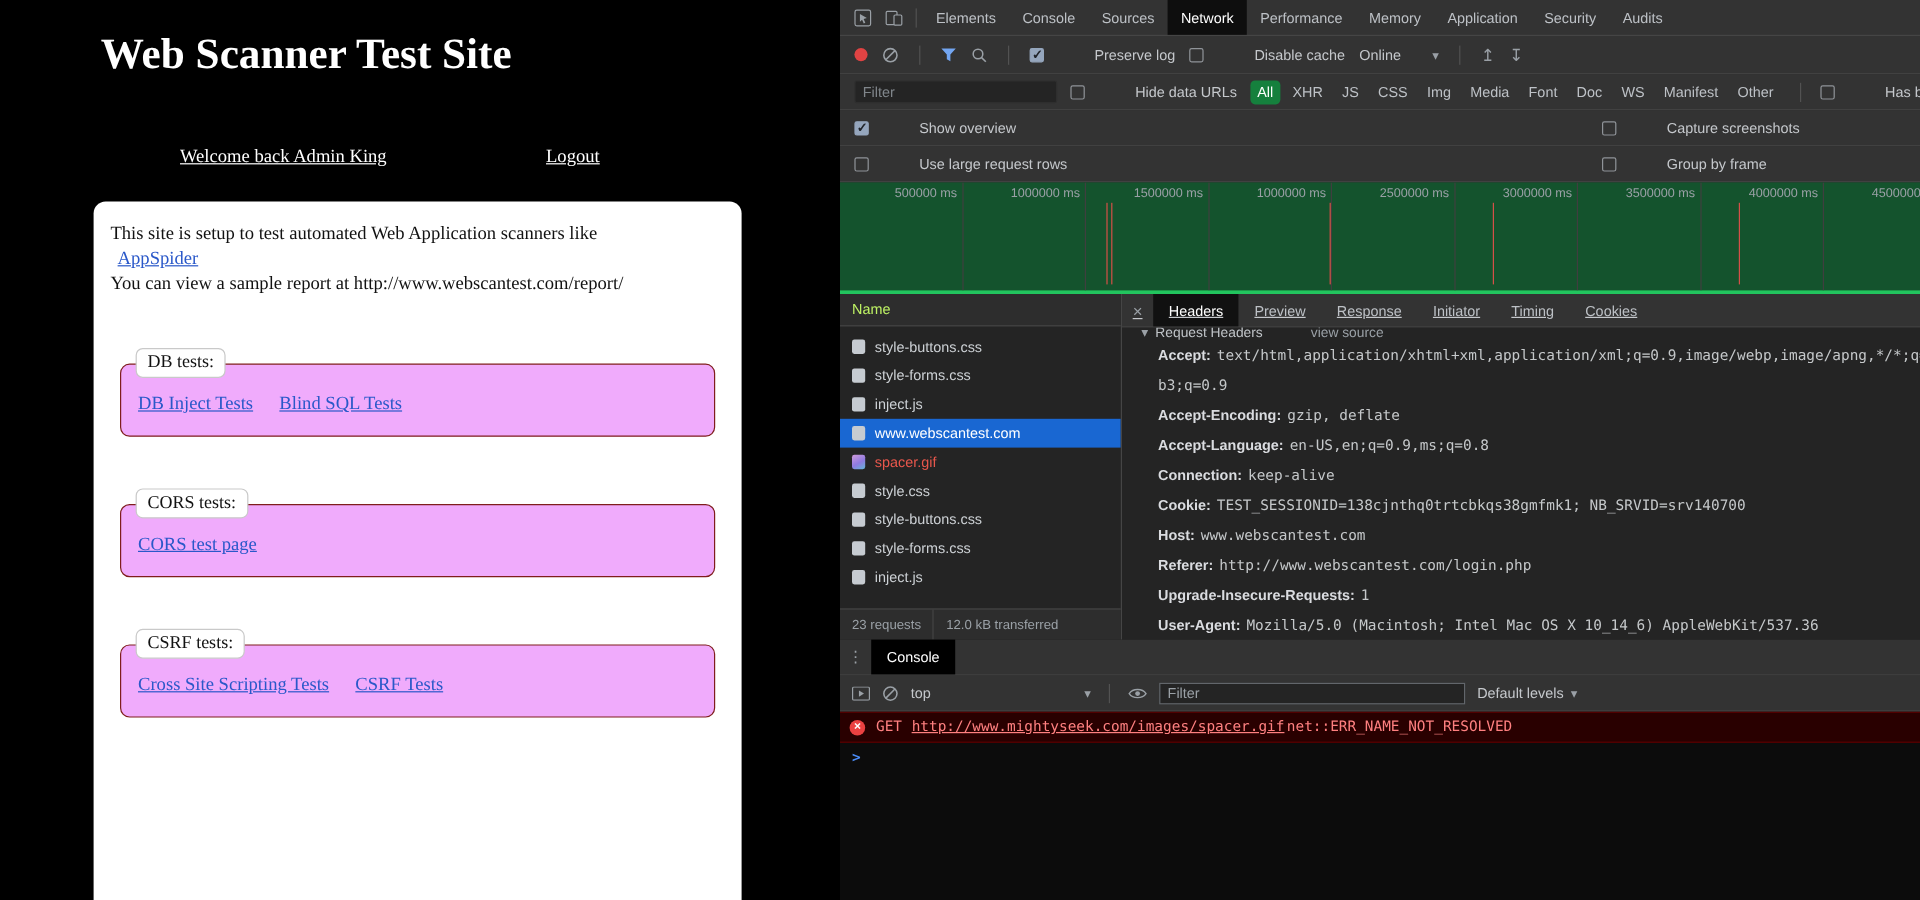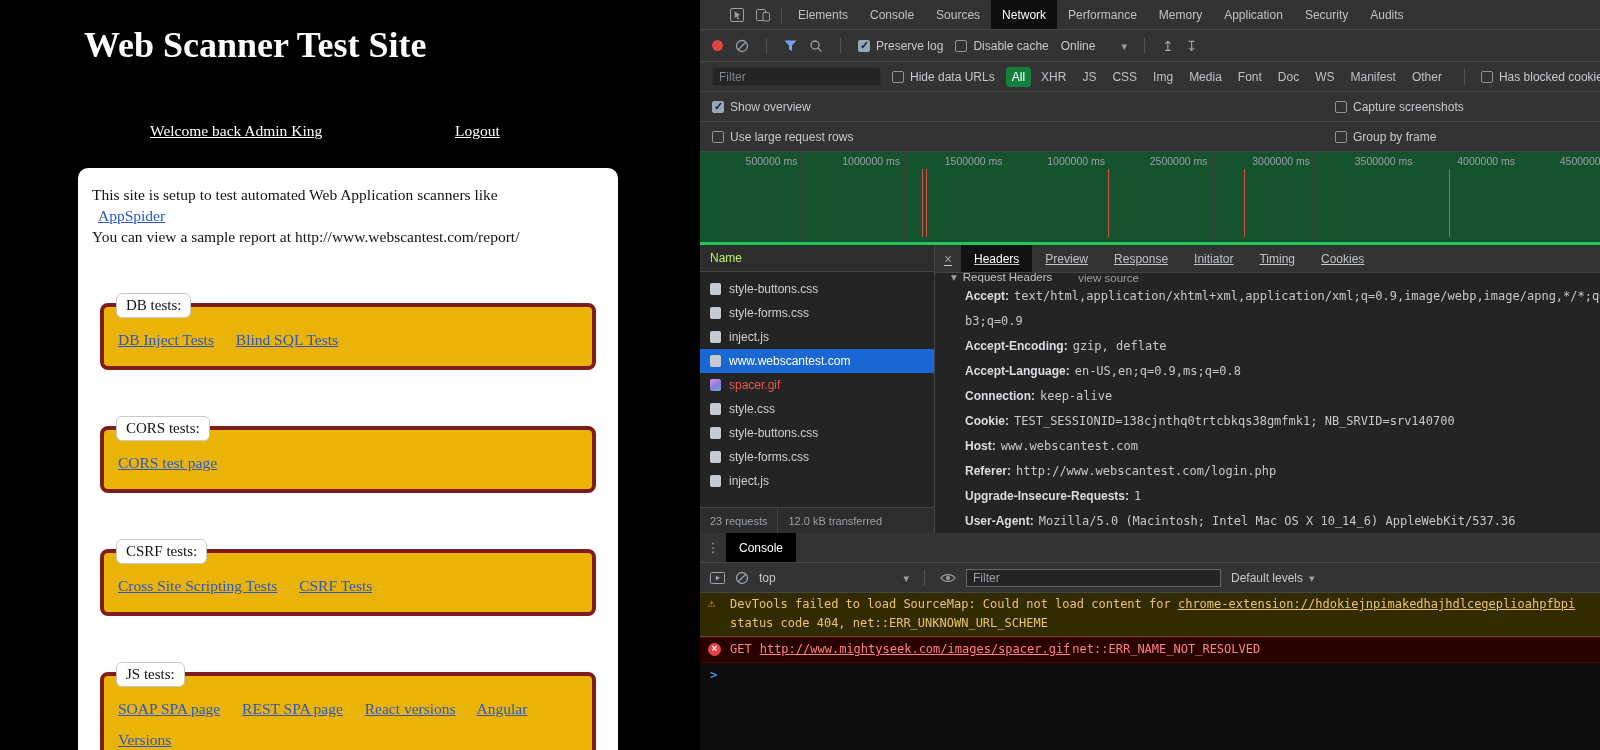--- a/index.html
+++ b/index.html
@@ -10,44 +10,44 @@
   .page { position:absolute; left:0; top:0; width:700px; height:750px; background:#000;
           font-family:"Liberation Serif",serif; }
   .page-title { position:absolute; left:84px; top:24px; font-size:36px; font-weight:bold; color:#fff; }
   .nav-link { position:absolute; top:122px; color:#fff; font-size:15.5px; text-decoration:underline; cursor:pointer; }
   .nav-welcome { left:150px; } .nav-logout { left:455px; }
   .card { position:absolute; left:78px; top:168px; width:540px; height:600px; background:#fff;
           border-radius:10px; padding:16px 14px; color:#121212; font-size:15.5px; }
   .intro-line { line-height:21px; }
   .intro-link-row { line-height:21px; padding-left:6px; }
   .plink { color:#2a58c9; text-decoration:underline; cursor:pointer; }
-  .fs { position:relative; margin:56px 8px 0 8px; background:#eab308; border:4px solid #7f1d1d;
+  .fs { position:relative; margin:56px 8px 0 8px; background:#f0abfc; border:1px solid #7f1d1d;
         border-radius:8px; padding:17px 14px 11px; }
   .fs-legend { position:absolute; left:12px; top:-14px; background:#fff; border:1px solid #c9c9c9;
                border-radius:6px; padding:3px 9px; font-size:15px; color:#121212; }
   .fs-links { line-height:31px; }
   .fs-links .plink { margin-right:18px; }
 
   
   .devtools { position:absolute; left:700px; top:0; width:900px; height:750px; background:#242424;
               font-size:12px; color:#c5c8cc; }
   .bar { display:flex; align-items:center; background:#333; border-bottom:1px solid #454545; }
-  .dt-tabbar { height:30px; padding-left:24px; }
+  .dt-tabbar { height:30px; padding-left:6px; }
   .ticon { width:26px; height:100%; display:flex; align-items:center; justify-content:center; cursor:pointer; }
   .vsep { width:1px; height:16px; background:#525252; margin:0 5px; flex:none; }
   .dtab { padding:0 11px; height:100%; display:flex; align-items:center; cursor:pointer; color:#bdc1c6; white-space:nowrap; }
   .dtab.active { background:#0e0e0e; color:#fff; }
 
   .dt-toolbar { height:32px; padding-left:12px; gap:12px; }
   .rec-dot { width:11px; height:11px; border-radius:50%; background:#e04343; flex:none; cursor:pointer; }
   .tbtn { display:flex; align-items:center; cursor:pointer; flex:none; }
   .cb { width:12px; height:12px; border:1px solid #909499; border-radius:2px; flex:none; position:relative; background:transparent; }
   .cb.checked { background:#95a6bd; border-color:#95a6bd; }
   .cb.checked::after { content:"✓"; position:absolute; left:1px; top:-2px; font-size:11px; color:#20242a; font-weight:bold; }
-  .cb-group { display:flex; align-items:center; cursor:pointer; white-space:nowrap; }
+  .cb-group { display:flex; align-items:center; cursor:pointer; white-space:nowrap;gap:36px; }
   .cb-group span.lbl { margin-left:6px; }
   .caret::after { content:"▾"; color:#9aa0a6; font-size:11px; }
   .arrow-up::after { content:"↥"; font-size:14px; color:#9aa0a6; }
   .arrow-down::after { content:"↧"; font-size:14px; color:#9aa0a6; }
   .select { display:flex; align-items:center; cursor:pointer; gap:26px; white-space:nowrap; }
 
   .dt-filterrow { height:30px; padding-left:12px; gap:11px; }
   .filter-input { width:178px; height:19px; background:#242424; border:1px solid #2e2e2e; border-radius:2px;
                   color:#e8eaed; font:12px "Liberation Sans",sans-serif; padding:0 6px; }
   .filter-input::placeholder { color:#80868b; }
@@ -81,21 +81,21 @@
   .req-footer .seg + .seg { border-left:1px solid #454545; }
 
   .detail-panel { flex:1; display:flex; flex-direction:column; min-width:0; }
   .detail-tabs { height:28px; flex:none; background:#333; border-bottom:1px solid #454545; display:flex; align-items:center;text-decoration:underline; }
   .close-x { width:26px; text-align:center; color:#9aa0a6; cursor:pointer; flex:none; }
   .close-x::after { content:"×"; font-size:14px; }
   .dtab2 { padding:0 13px; height:100%; display:flex; align-items:center; cursor:pointer; color:#bdc1c6; white-space:nowrap; }
   .dtab2.active { background:#111; color:#fff; }
   .detail-body { flex:1; background:#242424; overflow:hidden; padding-left:16px; }
   .rh-row { margin-top:-5px; height:16px; overflow:hidden; font-size:11.5px; color:#c0c4c8;
-            display:flex; gap:26px; align-items:flex-end; }
+            display:flex; gap:40px; align-items:flex-end; }
   .rh-caret::before { content:"▾"; color:#9aa0a6; margin-right:6px; }
   .view-source { color:#9aa0a6; cursor:pointer; }
   .hline { line-height:25px; font-size:12px; width:960px; word-break:break-all; padding-left:14px;
            font-family:"DejaVu Sans Mono",monospace; color:#c5c8ca; }
   .hline.wrap2 { width:906px; }
   .hname { font-family:"Liberation Sans",sans-serif; font-weight:bold; color:#dadce0; margin-right:5px; }
   .hname::after { content:":"; }
 
   .dt-console { height:217px; display:flex; flex-direction:column; background:#0c0c0c; }
   .console-tabbar { height:30px; flex:none; background:#333; border-bottom:1px solid #454545; display:flex; align-items:center; }
@@ -154,29 +154,20 @@
     </div>
 
     <div class="fs">
       <span class="fs-legend">CSRF tests:</span>
       <div class="fs-links">
         <a class="plink">Cross Site Scripting Tests</a>
         <a class="plink">CSRF Tests</a>
       </div>
     </div>
 
-    <div class="fs">
-      <span class="fs-legend">JS tests:</span>
-      <div class="fs-links">
-        <a class="plink">SOAP SPA page</a>
-        <a class="plink">REST SPA page</a>
-        <a class="plink">React versions</a>
-        <a class="plink">Angular Versions</a>
-      </div>
-    </div>
   </div>
 </div>
 
 <div class="devtools">
 
   <div class="bar dt-tabbar">
     <span class="ticon">
       <svg width="16" height="16" viewBox="0 0 16 16">
           <rect x="1.5" y="1.5" width="13" height="13" rx="1.5" fill="none" stroke="#9aa0a6"></rect>
           <path d="M5.6 4.6 L11.4 8 L8.7 8.8 L10.1 11.9 L8.8 12.5 L7.4 9.5 L5.6 11.2 Z" fill="#9aa0a6"></path>
@@ -411,27 +402,20 @@
             <circle cx="8" cy="6" r="2" fill="#9aa0a6"></circle>
           </svg>
       </span>
       <input class="console-filter" placeholder="Filter" style="">
       <span class="levels">
         <span>Default levels</span>
         <span class="caret"></span>
       </span>
     </div>
     <div class="console-msgs">
-      <div class="msg warn">
-        <span class="msg-icon"></span>
-        <div class="msg-text">
-          <div class="line"><span>DevTools failed to load SourceMap: Could not load content for </span><a class="console-link">chrome-extension://hdokiejnpimakedhajhdlcegeplioahpfbpi</a></div>
-          <div class="line">status code 404, net::ERR_UNKNOWN_URL_SCHEME</div>
-        </div>
-      </div>
       <div class="msg err">
         <span class="msg-icon"><span class="err-badge"></span></span>
         <div class="msg-text">
           <div class="line"><span class="m-method">GET</span><a class="console-link">http://www.mightyseek.com/images/spacer.gif</a><span class="m-suffix">net::ERR_NAME_NOT_RESOLVED</span></div>
         </div>
       </div>
       <div class="prompt-row">
         <span class="prompt-chevron"></span>
       </div>
     </div>

